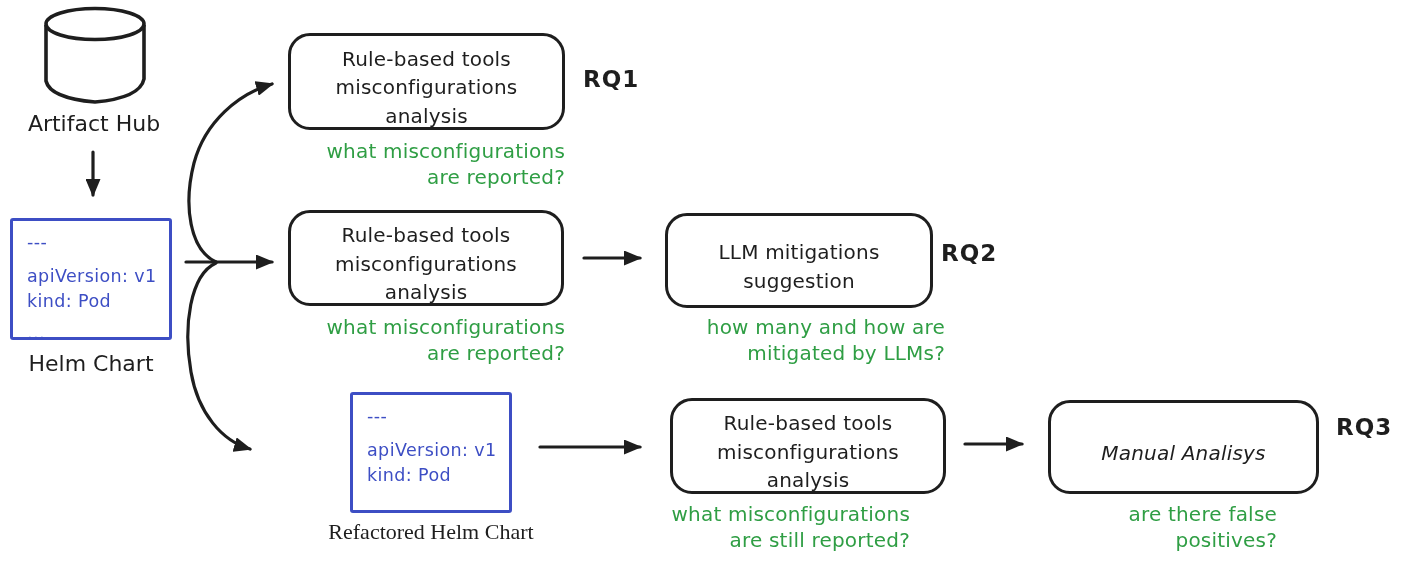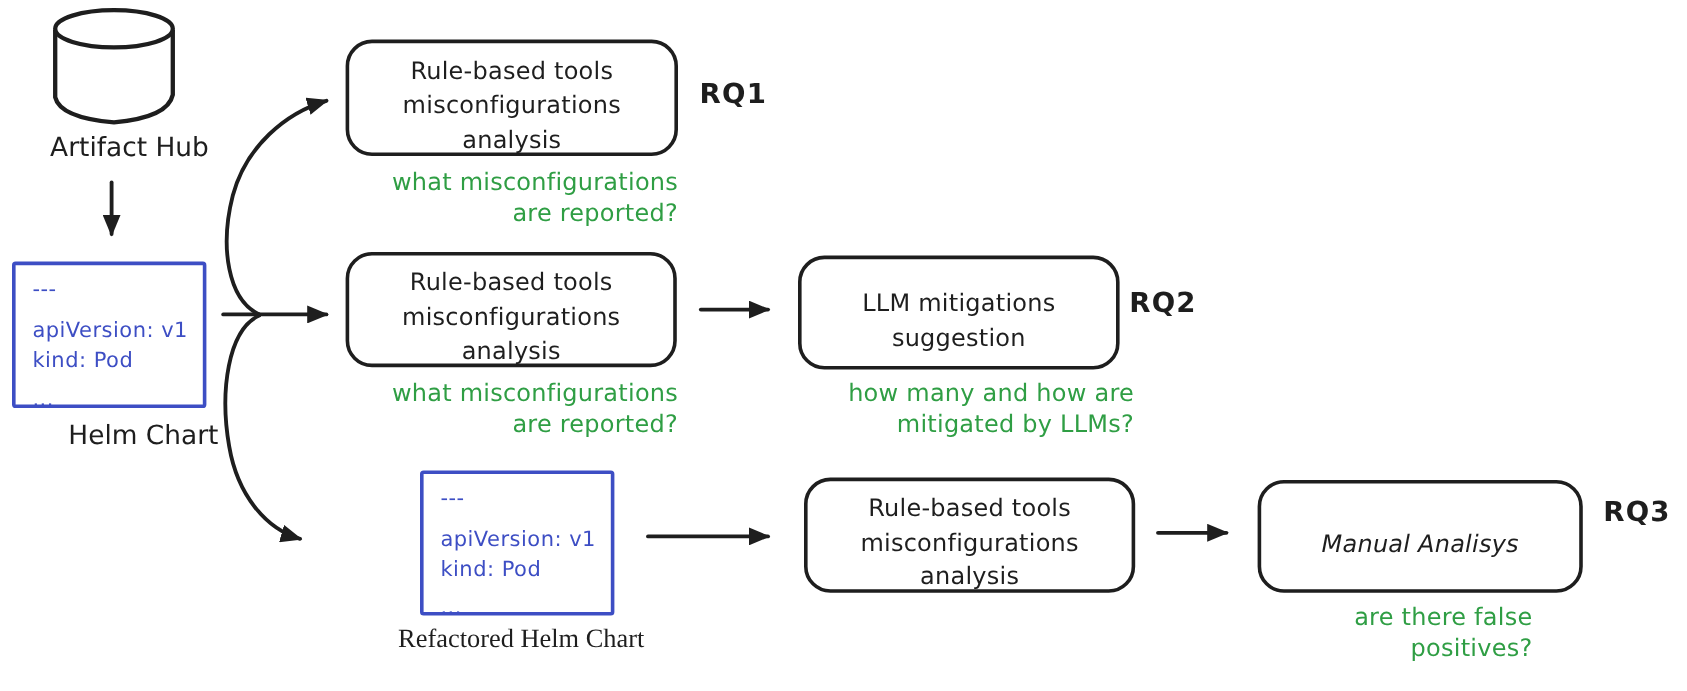--- a/index.html
+++ b/index.html
@@ -43,21 +43,21 @@
     color:var(--blue);
     font-size:17.5px;
     letter-spacing:.4px;
     z-index:2;
   }
   .code-line{line-height:25px;white-space:pre;}
   .code-line.gap-below{margin-bottom:9px;}
   .code-line.gap-above{margin-top:7px;}
   .caption{
     position:absolute;
-    text-align:right;
+    text-align:center;
     font-size:22px;line-height:1.25;
     color:var(--ink);
     z-index:2;
   }
   .rq{
     position:absolute;
     font-size:23px;font-weight:bold;
     letter-spacing:1px;
     color:var(--ink);
     z-index:2;
@@ -148,20 +148,21 @@
     <div class="code-line gap-below">---</div>
     <div class="code-line">apiVersion: v1</div>
     <div class="code-line">kind: Pod</div>
     <div class="code-line gap-above">...</div>
   </div>
   <div class="caption" style="left:325px;top:518px;width:212px;font-family:Liberation Serif, serif;">Refactored Helm Chart</div>
 
   <div class="node" style="left:670px;top:398px;width:276px;height:96px;">
     <div class="inner">Rule-based tools misconfigurations analysis</div>
   </div>
+  <div class="note" style="left:640px;top:502px;width:270px;">what misconfigurations are still reported?</div>
 
   <div class="node" style="left:1048px;top:400px;width:271px;height:94px;font-style:italic;">
     <div class="inner">Manual Analisys</div>
   </div>
   <div class="rq" style="left:1336px;top:414px;">RQ3</div>
   <div class="note" style="left:1085px;top:502px;width:192px;">are there false positives?</div>
 
 </div>
 
 </body></html>

